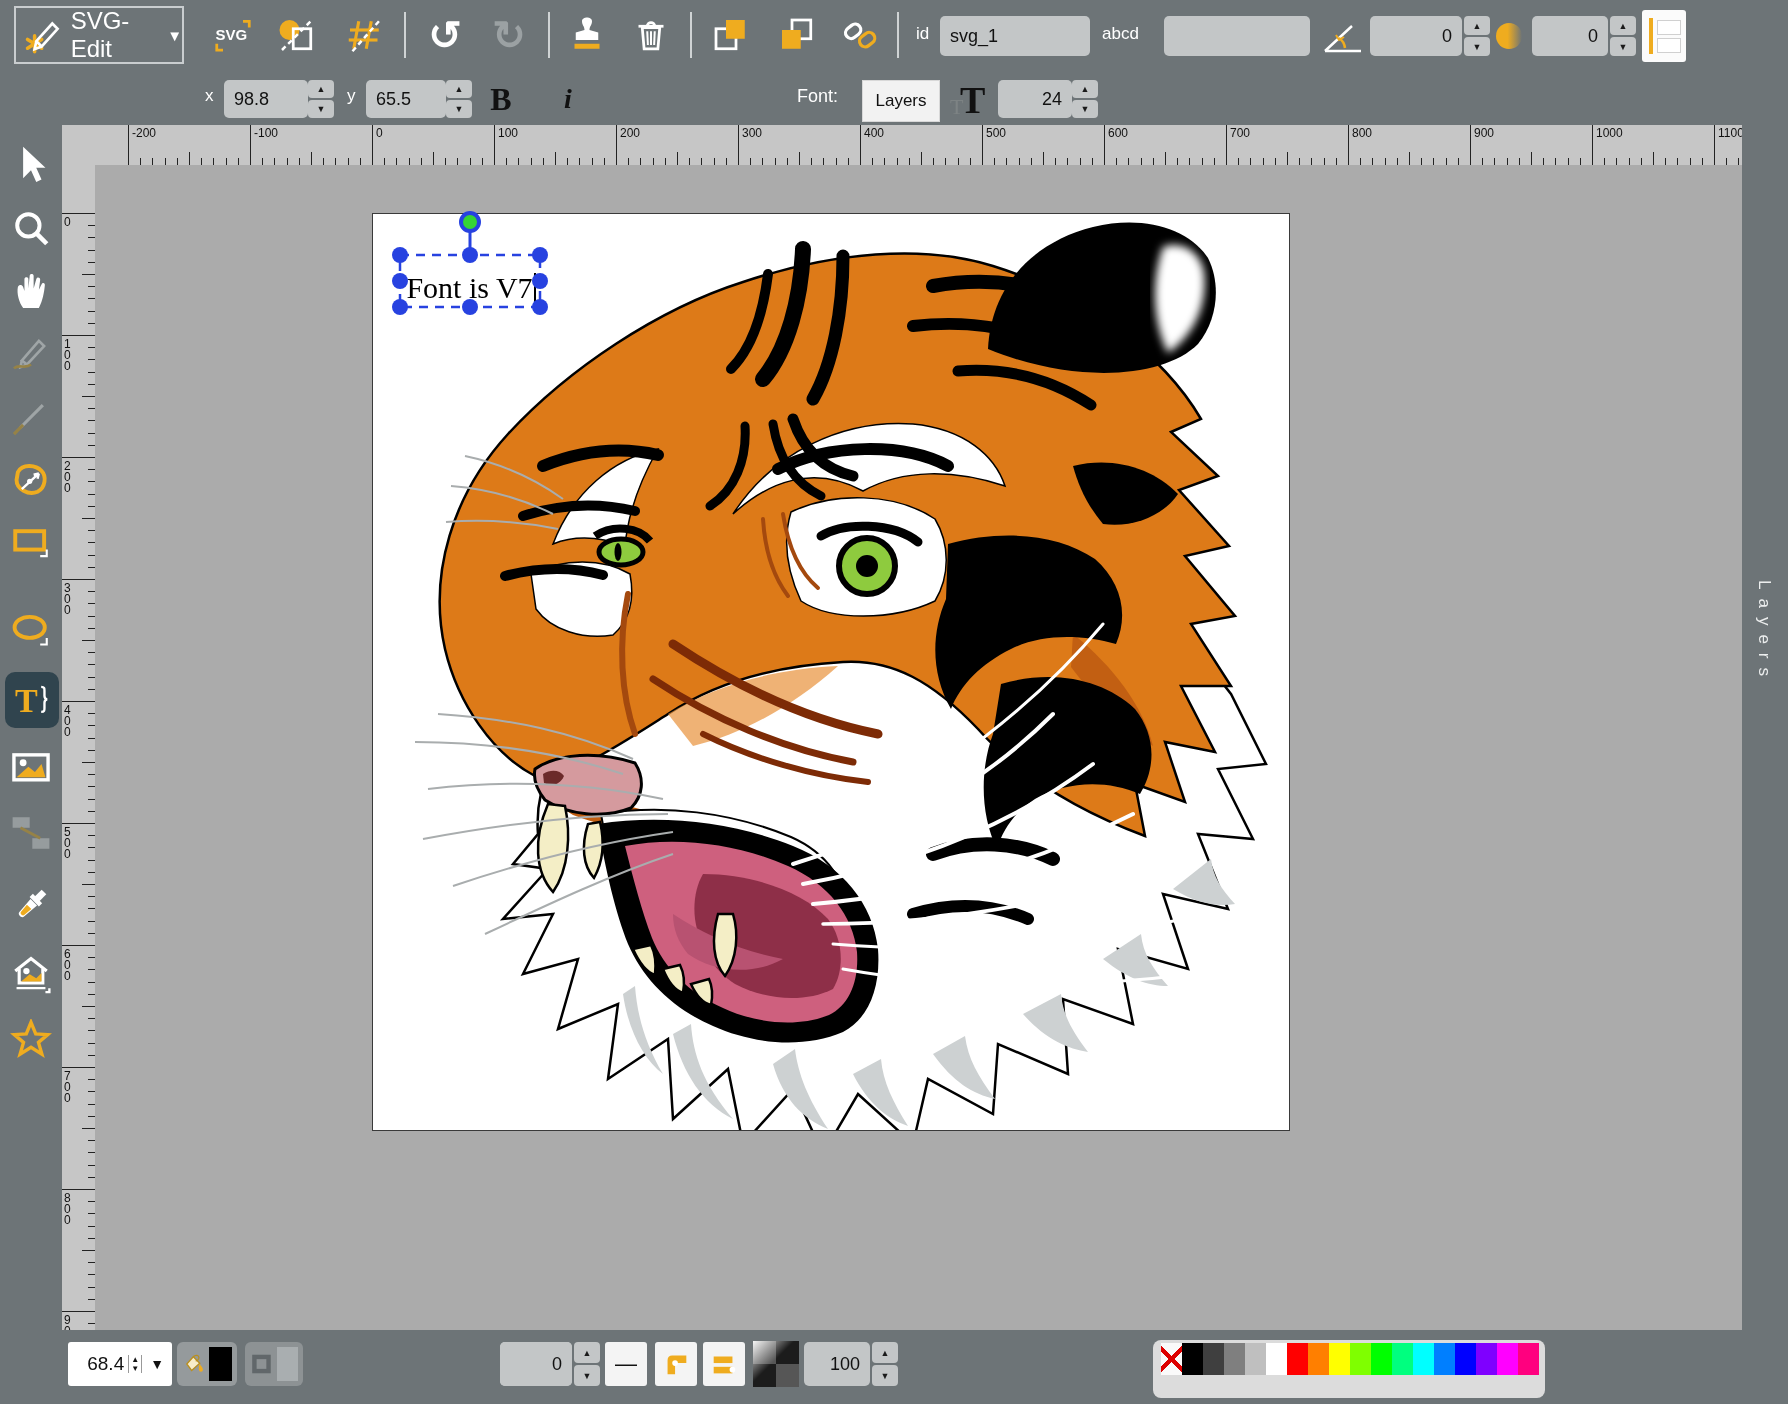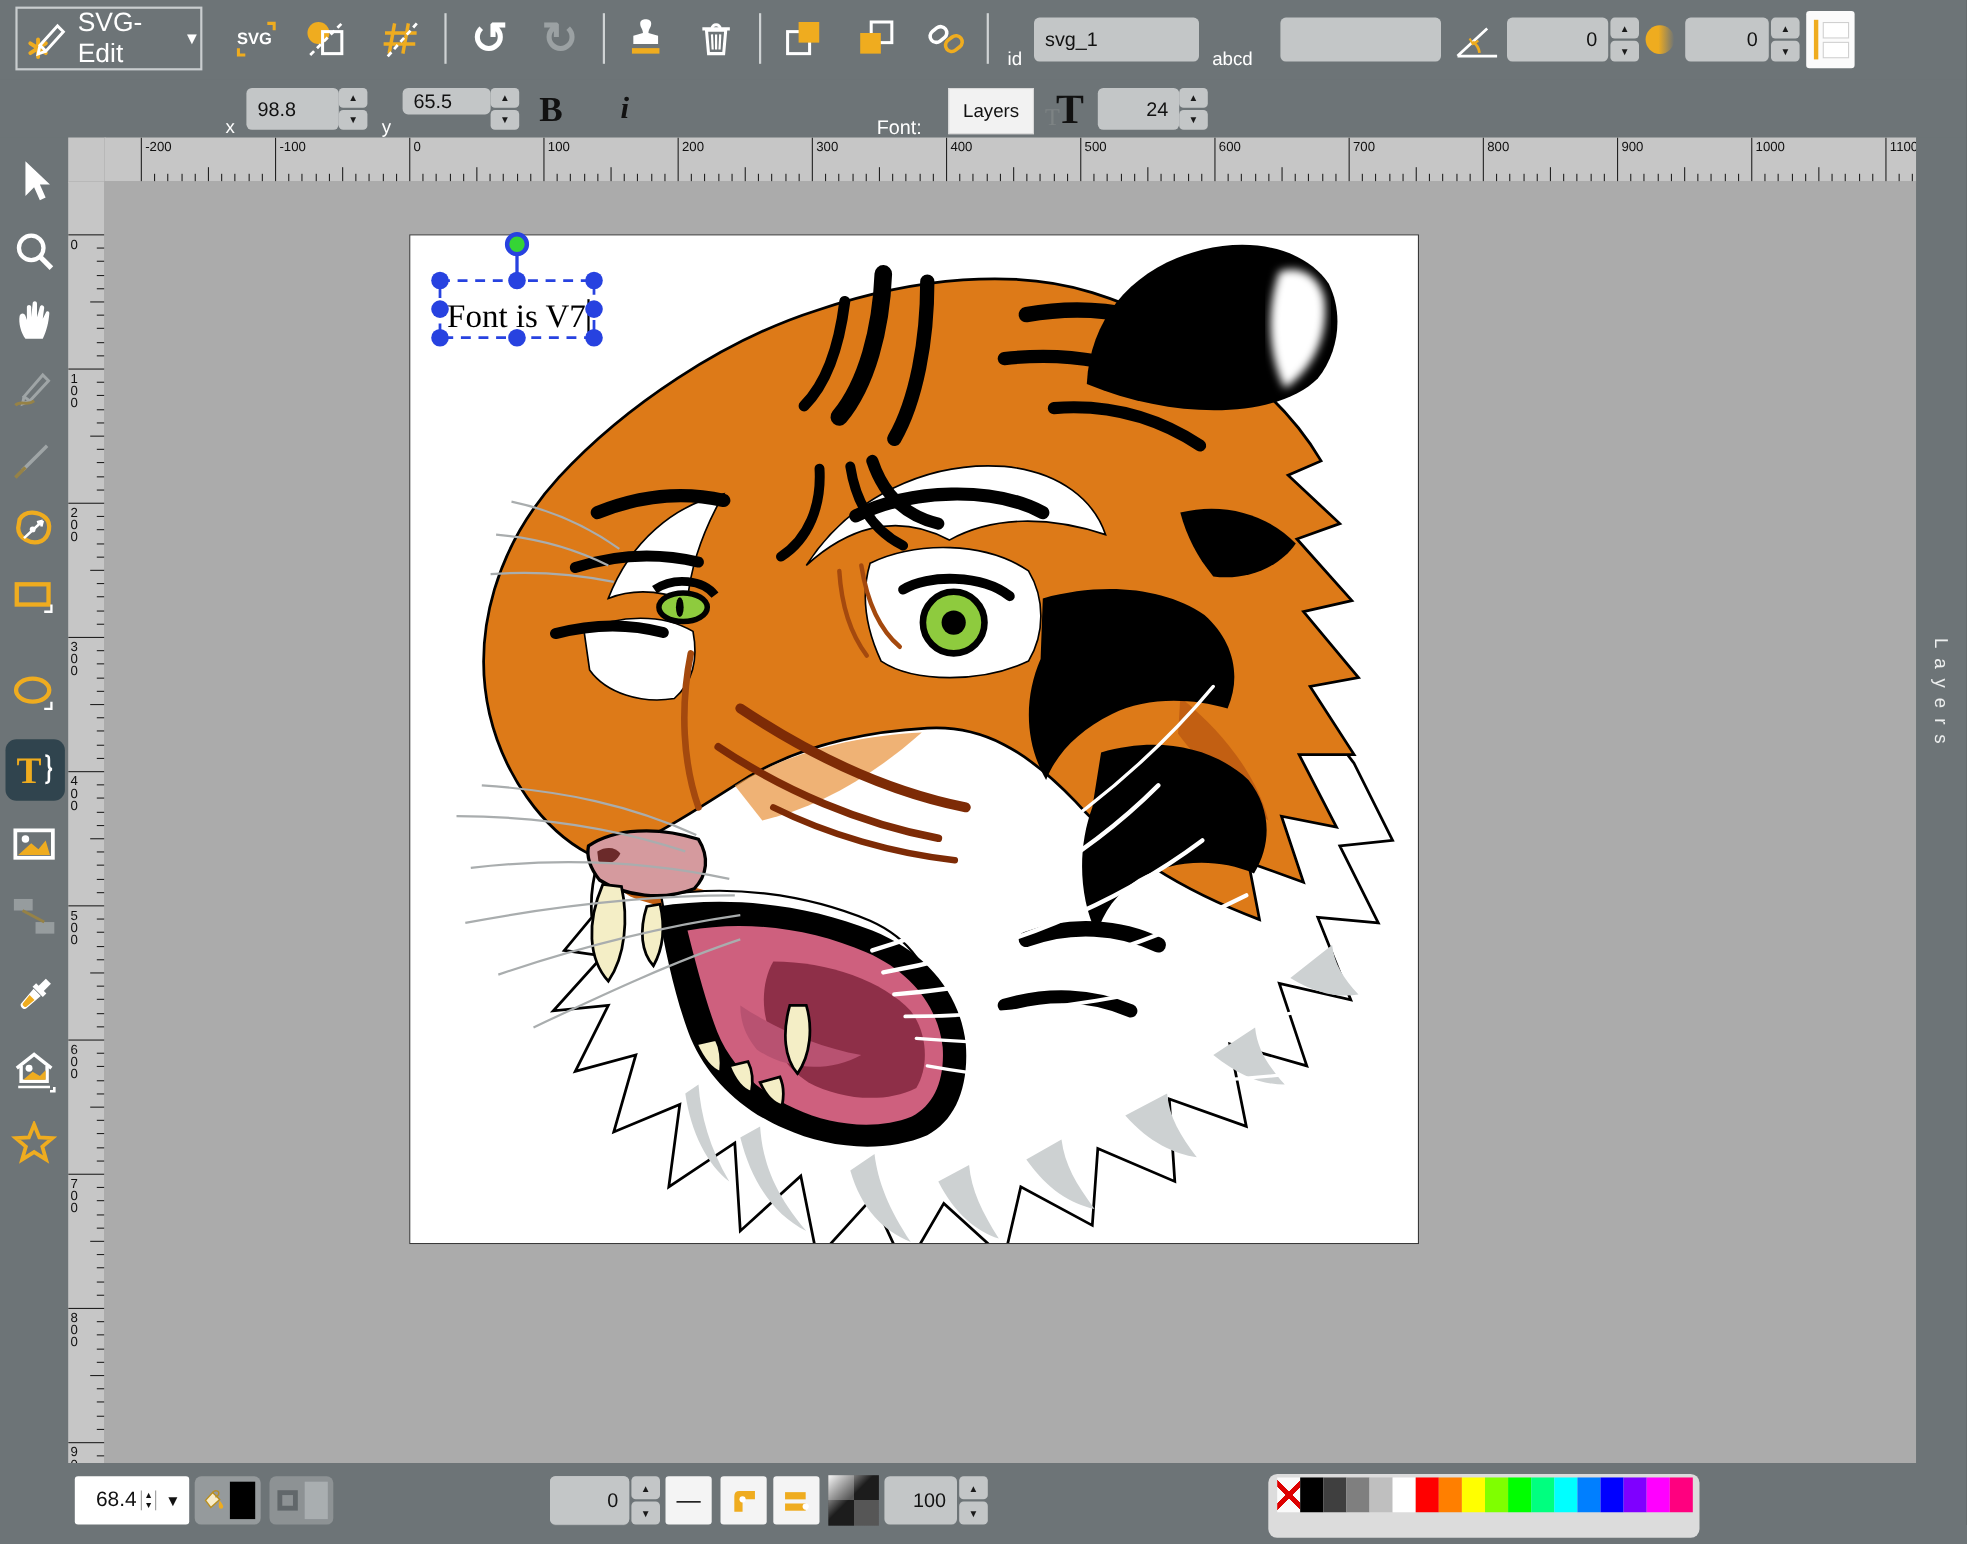--- a/index.html
+++ b/index.html
@@ -9,21 +9,21 @@
   
   .row1{position:absolute;left:0;top:0;width:1788px;height:72px;background:#6d7477;}
   .row2{position:absolute;left:0;top:72px;width:1788px;height:53px;background:#6d7477;}
   .logo{position:absolute;left:14px;top:6px;width:170px;height:58px;border:2px solid #c9cdcf;
         display:flex;align-items:center;gap:6px;padding-left:8px;box-sizing:border-box;cursor:pointer;}
   .logo .t{color:#ffffff;font-size:24px;}
   .logo .caret{color:#fff;font-size:15px;margin-left:2px;}
   .icbtn{position:absolute;top:10px;width:50px;height:50px;display:flex;align-items:center;
          justify-content:center;cursor:pointer;}
   .vdiv{position:absolute;top:12px;width:2px;height:46px;background:#cfd3d4;}
-  .ulbl{position:absolute;color:#fff;font-size:17px;top:24px;margin-top:20px;}
+  .ulbl{position:absolute;color:#fff;font-size:17px;top:24px;}
   .inp{position:absolute;background:#c3c6c7;border-radius:5px;color:#111;font-size:18px;
        display:flex;align-items:center;padding:0 10px;box-sizing:border-box;cursor:text;}
   .inp.num{justify-content:flex-end;}
   .spin{position:absolute;width:26px;display:flex;flex-direction:column;gap:2px;}
   .spin div{flex:1;background:#c3c6c7;border-radius:4px;color:#1a1a1a;font-size:9px;
             display:flex;align-items:center;justify-content:center;cursor:pointer;}
   .undoGlyph{color:#fff;font-size:40px;font-weight:bold;line-height:40px;}
   .redoGlyph{color:#9ba1a3;font-size:40px;font-weight:bold;line-height:40px;}
   
   .bbtn{position:absolute;display:flex;align-items:center;justify-content:center;cursor:pointer;}
@@ -224,21 +224,21 @@
   </div>
 
   <div class="row2">
     <span class="ulbl" style="left:205px;top:14px;">x</span>
     <div class="inp" style="left:224px;top:8px;width:84px;height:38px;">98.8</div>
     <div class="spin" style="left:308px;top:8px;height:38px;">
       <div>▲</div>
         <div>▼</div>
     </div>
     <span class="ulbl" style="left:347px;top:14px;">y</span>
-    <div class="inp" style="left:366px;top:8px;width:80px;height:24px;">65.5</div>
+    <div class="inp" style="left:366px;top:8px;width:80px;height:38px;">65.5</div>
     <div class="spin" style="left:446px;top:8px;height:38px;">
       <div>▲</div>
         <div>▼</div>
     </div>
     <div class="bbtn serifB" style="left:478px;top:4px;width:46px;height:46px;">B</div>
     <div class="bbtn serifI" style="left:548px;top:4px;width:40px;height:46px;">i</div>
 
     <div class="anchor" style="left:610px;">
       <span class="bar" style="left:2px;"></span>
       <span>abcd</span>

